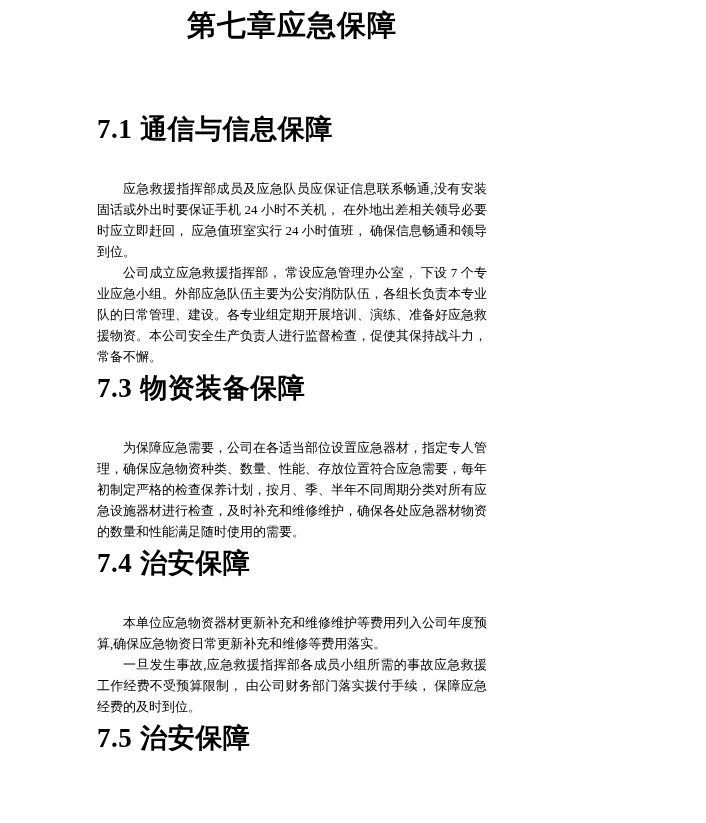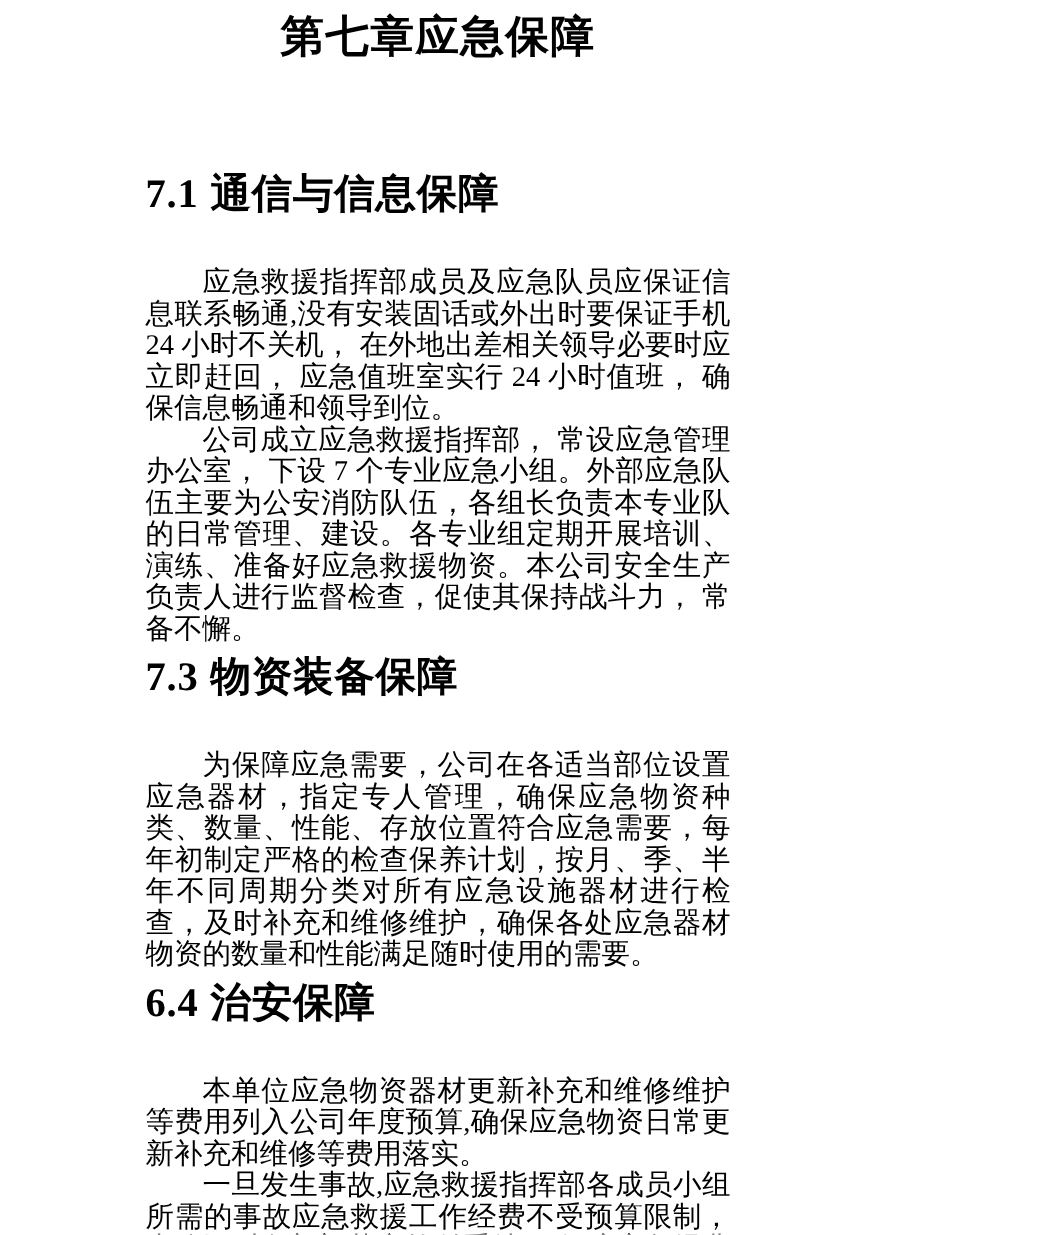--- a/index.html
+++ b/index.html
@@ -38,21 +38,21 @@
   }
   .section-heading.first {
     margin-top: 74px;
   }
   .sec-num {
     font-family: "Liberation Serif", serif;
     margin-right: 8px;
   }
   .para {
     margin: 0;
-    font-size: 19px;
+    font-size: 13px;
     line-height: 21px;
     text-align: justify;
     text-indent: 2em;
     word-break: break-all;
   }
 </style>
 </head>
 <body>
 
 <div class="page">
@@ -72,21 +72,21 @@
 
   <div>
     <h2 class="section-heading">
       <span class="sec-num">7.3</span><span>物资装备保障</span>
     </h2>
     <p class="para">为保障应急需要，公司在各适当部位设置应急器材，指定专人管理，确保应急物资种类、数量、性能、存放位置符合应急需要，每年初制定严格的检查保养计划，按月、季、半年不同周期分类对所有应急设施器材进行检查，及时补充和维修维护，确保各处应急器材物资的数量和性能满足随时使用的需要。</p>
   </div>
 
   <div>
     <h2 class="section-heading">
-      <span class="sec-num">6.4</span><span>治安保障</span>
+      <span class="sec-num">7.4</span><span>治安保障</span>
     </h2>
     <p class="para">本单位应急物资器材更新补充和维修维护等费用列入公司年度预算,确保应急物资日常更新补充和维修等费用落实。</p>
     <p class="para">一旦发生事故,应急救援指挥部各成员小组所需的事故应急救援工作经费不受预算限制， 由公司财务部门落实拨付手续， 保障应急经费的及时到位。</p>
   </div>
 
   <div>
     <h2 class="section-heading">
       <span class="sec-num">7.5</span><span>治安保障</span>
     </h2>
   </div>

